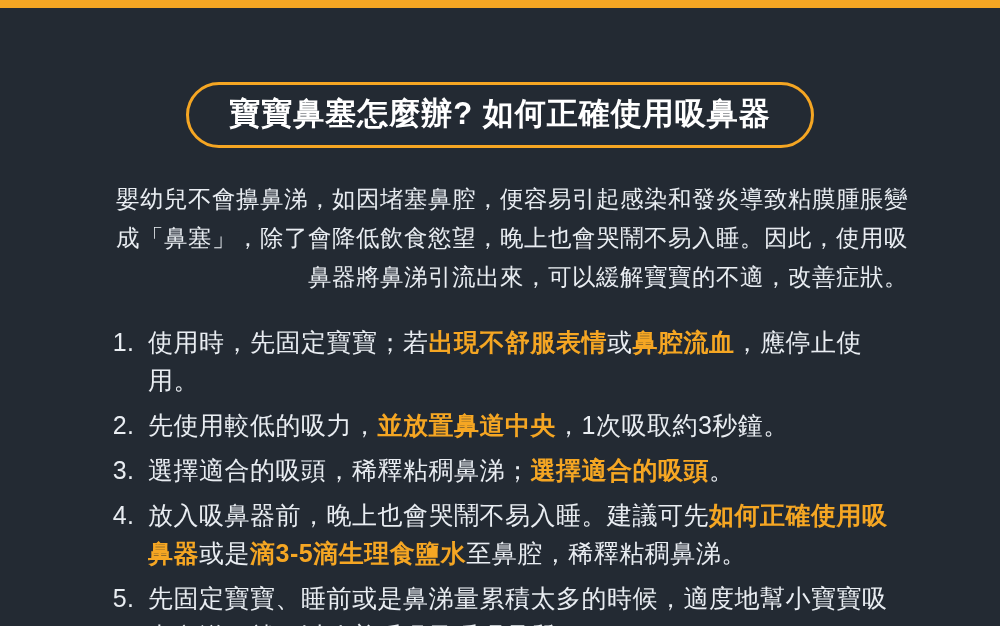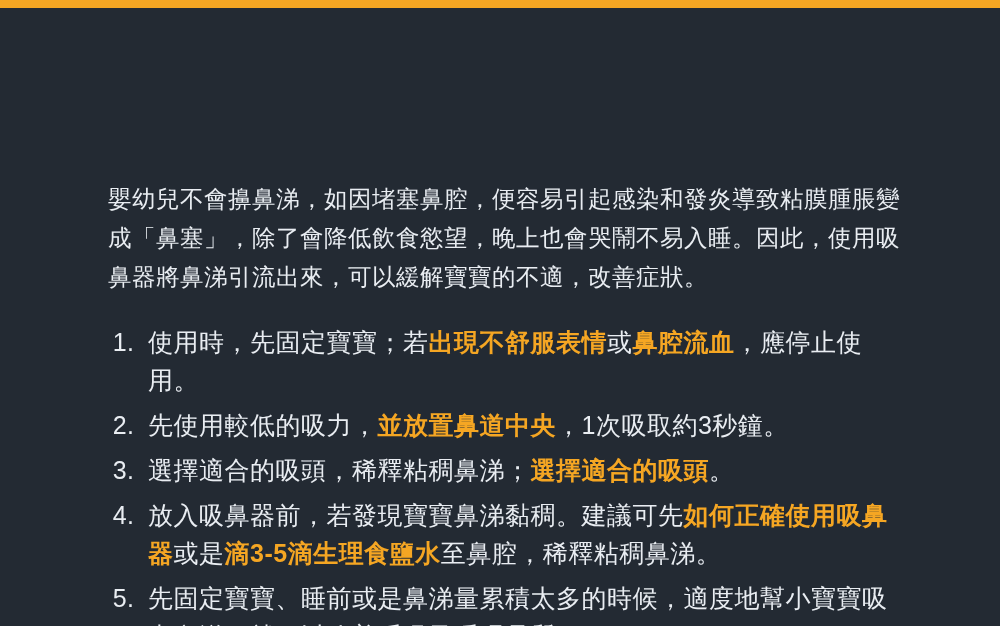--- a/index.html
+++ b/index.html
@@ -52,20 +52,21 @@
     left: 108px;
     width: 800px;
     color: #e9edf2;
   }
   .intro {
     font-size: 23.5px;
     line-height: 39px;
     letter-spacing: 0.5px;
     color: #e9edf2;
     margin: 0 0 26px 0;
+    text-align: right;
   }
   ol.steps {
     margin: 0;
     padding: 0 0 0 34px;
     list-style: decimal;
     font-size: 25px;
     line-height: 38px;
     letter-spacing: 0.5px;
   }
   ol.steps > li {
@@ -81,25 +82,28 @@
     white-space: normal;
   }
 </style>
 </head>
 <body>
 
 <div class="page">
 
   <div class="top-bar"></div>
 
+  <div class="title-wrap">
+    <div class="title-pill">寶寶鼻塞怎麼辦? 如何正確使用吸鼻器</div>
+  </div>
 
   <div class="body-wrap">
     <p class="intro">嬰幼兒不會擤鼻涕，如因堵塞鼻腔，便容易引起感染和發炎導致粘膜腫脹變成「鼻塞」，除了會降低飲食慾望，晚上也會哭鬧不易入睡。因此，使用吸鼻器將鼻涕引流出來，可以緩解寶寶的不適，改善症狀。</p>
     <ol class="steps" id="steps-list">
         <li><span class="seg">使用時，先固定寶寶；若</span><span class="seg hl">出現不舒服表情</span><span class="seg">或</span><span class="seg hl">鼻腔流血</span><span class="seg">，應停止使用。</span></li>
         <li><span class="seg">先使用較低的吸力，</span><span class="seg hl">並放置鼻道中央</span><span class="seg">，1次吸取約3秒鐘。</span></li>
         <li><span class="seg">選擇適合的吸頭，稀釋粘稠鼻涕；</span><span class="seg hl">選擇適合的吸頭</span><span class="seg">。</span></li>
-        <li><span class="seg">放入吸鼻器前，若發現寶寶鼻涕黏稠。建議可先</span><span class="seg hl">如何正確使用吸鼻器</span><span class="seg">或是</span><span class="seg hl">滴3-5滴生理食鹽水</span><span class="seg">至鼻腔，稀釋粘稠鼻涕。</span></li>
+        <li><span class="seg">放入吸鼻器前，晚上也會哭鬧不易入睡。建議可先</span><span class="seg hl">如何正確使用吸鼻器</span><span class="seg">或是</span><span class="seg hl">滴3-5滴生理食鹽水</span><span class="seg">至鼻腔，稀釋粘稠鼻涕。</span></li>
         <li><span class="seg">先固定寶寶、睡前或是鼻涕量累積太多的時候，適度地幫小寶寶吸出鼻涕，就可以改善呼吸及睡眠品質。</span></li>
       </ol>
   </div>
 
 </div>
 
 </body></html>

